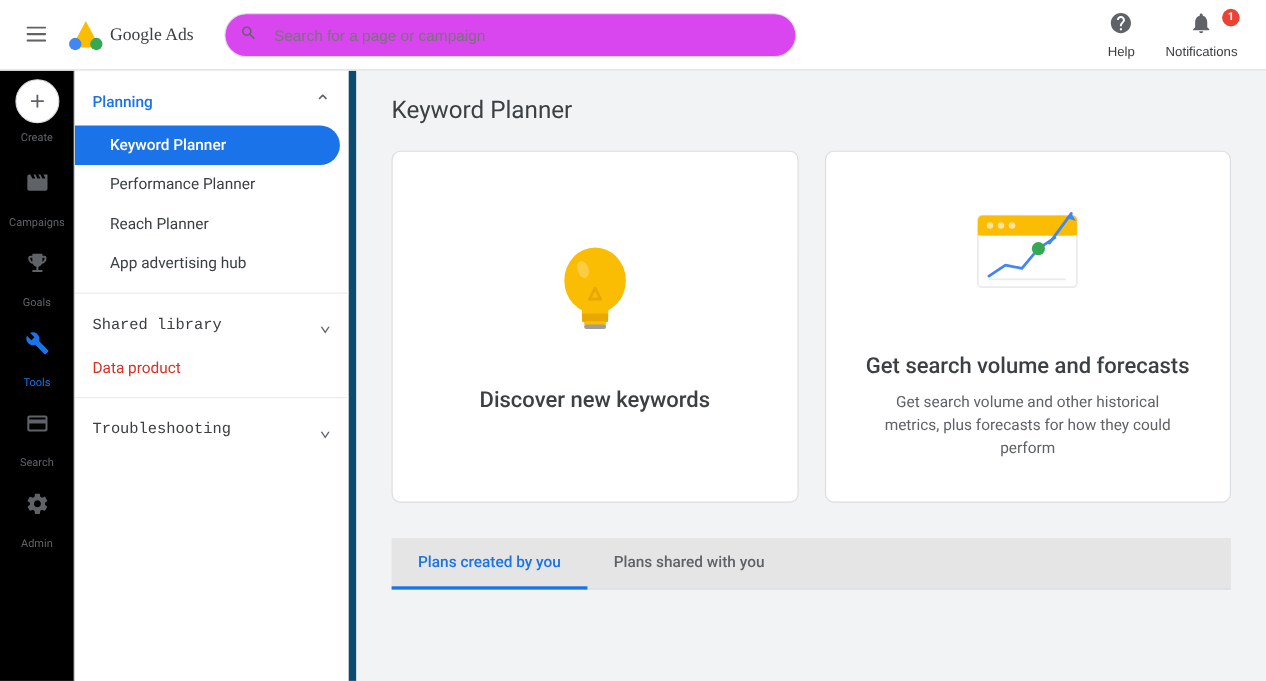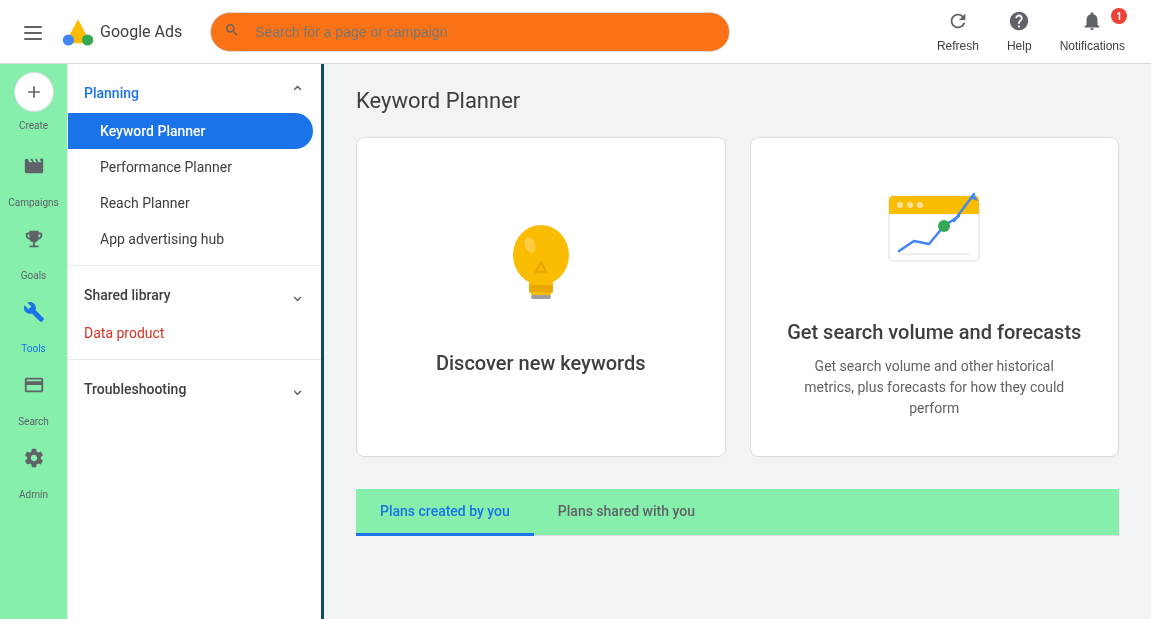--- a/index.html
+++ b/index.html
@@ -4,62 +4,62 @@
   <style>
     * { box-sizing: border-box; margin: 0; padding: 0; }
     body { font-family: 'Google Sans', Roboto, Arial, sans-serif; background: #f1f3f4; display: flex; flex-direction: column; height: 619px; overflow: hidden; }
 
     
     .topbar {
       display: flex; align-items: center; background: #fff; border-bottom: 1px solid #dadce0;
       height: 64px; padding: 0 16px; gap: 12px; position: relative; z-index: 10;
       flex-shrink: 0;
     }
-    .topbar-left { display: flex; align-items: flex-end; gap: 12px; }
+    .topbar-left { display: flex; align-items: flex-start; gap: 12px; font-family: Liberation Serif, serif; }
     .hamburger-btn { background: none; border: none; cursor: pointer; padding: 8px; border-radius: 50%; display: flex; align-items: center; justify-content: center; }
     .google-ads-logo { display: flex; align-items: center; gap: 6px; text-decoration: none; }
     .logo-triangle { width: 32px; height: 32px; }
     .logo-text { font-size: 16px; color: #3c4043; font-weight: 400; white-space: nowrap; }
     .search-bar { flex: 1; max-width: 520px; position: relative; margin: 0 16px; }
     .search-bar input {
       width: 100%; height: 40px; border: 1px solid #dadce0; border-radius: 24px;
-      padding: 0 16px 0 44px; font-size: 14px; background: #f97316; color: #3c4043;
+      padding: 0 16px 0 44px; font-size: 14px; background: #d946ef; color: #3c4043;
       outline: none;
     }
     .search-icon-wrap { position: absolute; left: 14px; top: 50%; transform: translateY(-50%); color: #5f6368; }
     .topbar-right { margin-left: auto; display: flex; align-items: center; gap: 8px; }
     .topbar-action { display: flex; flex-direction: column; align-items: center; background: none; border: none; cursor: pointer; padding: 6px 10px; border-radius: 8px; color: #3c4043; font-size: 12px; gap: 2px; }
     .topbar-action .icon { font-size: 20px; color: #5f6368; }
     .notif-wrap { position: relative; }
     .notif-badge { position: absolute; top: 4px; right: 8px; background: #ea4335; color: #fff; border-radius: 50%; width: 16px; height: 16px; font-size: 10px; display: flex; align-items: center; justify-content: center; font-weight: 700; }
 
     
     .main-layout { display: flex; flex: 1; overflow: hidden; }
 
     
     .sidebar-icons {
-      width: 68px; background: #86efac; display: flex; flex-direction: column; align-items: center;
+      width: 68px; background: #000000; display: flex; flex-direction: column; align-items: center;
       padding-top: 8px; border-right: 1px solid #e8eaed; gap: 4px; flex-shrink: 0;
     }
     .sidebar-icon-item { display: flex; flex-direction: column; align-items: center; gap: 16px; padding: 8px 4px; border-radius: 12px; cursor: pointer; width: 56px; color: #5f6368; }
     .sidebar-icon-item.active { color: #1a73e8; }
     .sidebar-icon-item .label { font-size: 10px; text-align: center; }
     .create-btn { width: 40px; height: 40px; border-radius: 50%; background: #fff; border: 1px solid #dadce0; display: flex; align-items: center; justify-content: center; cursor: pointer; font-size: 20px; color: #5f6368; margin-bottom: 8px; }
     .create-label { font-size: 10px; color: #5f6368; margin-bottom: 4px; }
 
     
     .nav-panel {
-      width: 256px; background: #fff; border-right: 3px solid #0c4a6e; overflow-y: auto;
+      width: 256px; background: #fff; border-right: 7px solid #0c4a6e; overflow-y: auto;
       flex-shrink: 0; padding: 8px 0;
     }
     .nav-section-header {
       display: flex; align-items: center; justify-content: space-between;
       padding: 10px 16px; cursor: pointer; color: #1a73e8; font-size: 14px; font-weight: 500;
     }
-    .nav-section-header.collapsed { color: #3c4043; }
+    .nav-section-header.collapsed { color: #3c4043; font-family: Liberation Mono, monospace; }
     .chevron { font-size: 18px; color: #5f6368; }
     .nav-item {
       padding: 10px 16px 10px 32px; font-size: 14px; color: #3c4043; cursor: pointer;
       border-radius: 0 24px 24px 0; margin-right: 8px;
     }
     .nav-item.active { background: #1a73e8; color: #fff; font-weight: 500; border-radius: 0 24px 24px 0; }
     .nav-item-plain {
       padding: 10px 16px; font-size: 14px; color: #3c4043; cursor: pointer;
     }
     .nav-item-plain.red { color: #d93025; }
@@ -76,21 +76,21 @@
       background: #fff; border-radius: 8px; border: 1px solid #dadce0;
       flex: 1; padding: 32px 28px; display: flex; flex-direction: column;
       align-items: center; text-align: center; cursor: pointer; min-height: 320px;
       justify-content: center;
     }
     .card-illustration { width: 120px; height: 120px; margin-bottom: 24px; }
     .card-title { font-size: 20px; color: #3c4043; font-weight: 500; margin-bottom: 12px; }
     .card-desc { font-size: 14px; color: #5f6368; line-height: 1.5; max-width: 280px; }
 
     
-    .tabs-row { display: flex; border-bottom: 1px solid #dadce0; background: #86efac; }
+    .tabs-row { display: flex; border-bottom: 1px solid #dadce0; background: #e5e5e5; }
     .tab {
       padding: 14px 24px; font-size: 14px; font-weight: 500; cursor: pointer;
       color: #5f6368; border-bottom: 3px solid transparent; margin-bottom: -1px;
     }
     .tab.active { color: #1a73e8; border-bottom-color: #1a73e8; }
     .tabs-container { background: #fff; border-radius: 8px 8px 0 0; margin-top: 0; }
 
     
     .nav-panel::-webkit-scrollbar { width: 6px; }
     .nav-panel::-webkit-scrollbar-thumb { background: #dadce0; border-radius: 3px; }
@@ -124,28 +124,20 @@
         <path d="M15.5 14h-.79l-.28-.27A6.471 6.471 0 0 0 16 9.5 6.5 6.5 0 1 0 9.5 16c1.61 0 3.09-.59 4.23-1.57l.27.28v.79l5 4.99L20.49 19l-4.99-5zm-6 0C7.01 14 5 11.99 5 9.5S7.01 5 9.5 5 14 7.01 14 9.5 11.99 14 9.5 14z"></path>
       </svg>
     </span>
     <input type="text" placeholder="Search for a page or campaign" style="">
   </div>
 
   <div class="topbar-right">
     <button class="topbar-action">
       <span class="icon">
         <svg width="22" height="22" viewBox="0 0 24 24" fill="#5f6368">
-          <path d="M17.65 6.35C16.2 4.9 14.21 4 12 4c-4.42 0-7.99 3.58-7.99 8s3.57 8 7.99 8c3.73 0 6.84-2.55 7.73-6h-2.08c-.82 2.33-3.04 4-5.65 4-3.31 0-6-2.69-6-6s2.69-6 6-6c1.66 0 3.14.69 4.22 1.78L13 11h7V4l-2.35 2.35z"></path>
-        </svg>
-      </span>
-      <span>Refresh</span>
-    </button>
-    <button class="topbar-action">
-      <span class="icon">
-        <svg width="22" height="22" viewBox="0 0 24 24" fill="#5f6368">
           <path d="M12 2C6.48 2 2 6.48 2 12s4.48 10 10 10 10-4.48 10-10S17.52 2 12 2zm1 17h-2v-2h2v2zm2.07-7.75l-.9.92C13.45 12.9 13 13.5 13 15h-2v-.5c0-1.1.45-2.1 1.17-2.83l1.24-1.26c.37-.36.59-.86.59-1.41 0-1.1-.9-2-2-2s-2 .9-2 2H8c0-2.21 1.79-4 4-4s4 1.79 4 4c0 .88-.36 1.68-.93 2.25z"></path>
         </svg>
       </span>
       <span>Help</span>
     </button>
     <div class="notif-wrap">
       <button class="topbar-action">
         <span class="icon">
           <svg width="22" height="22" viewBox="0 0 24 24" fill="#5f6368">
             <path d="M12 22c1.1 0 2-.9 2-2h-4c0 1.1.9 2 2 2zm6-6v-5c0-3.07-1.64-5.64-4.5-6.32V4c0-.83-.67-1.5-1.5-1.5s-1.5.67-1.5 1.5v.68C7.63 5.36 6 7.92 6 11v5l-2 2v1h16v-1l-2-2z"></path>

